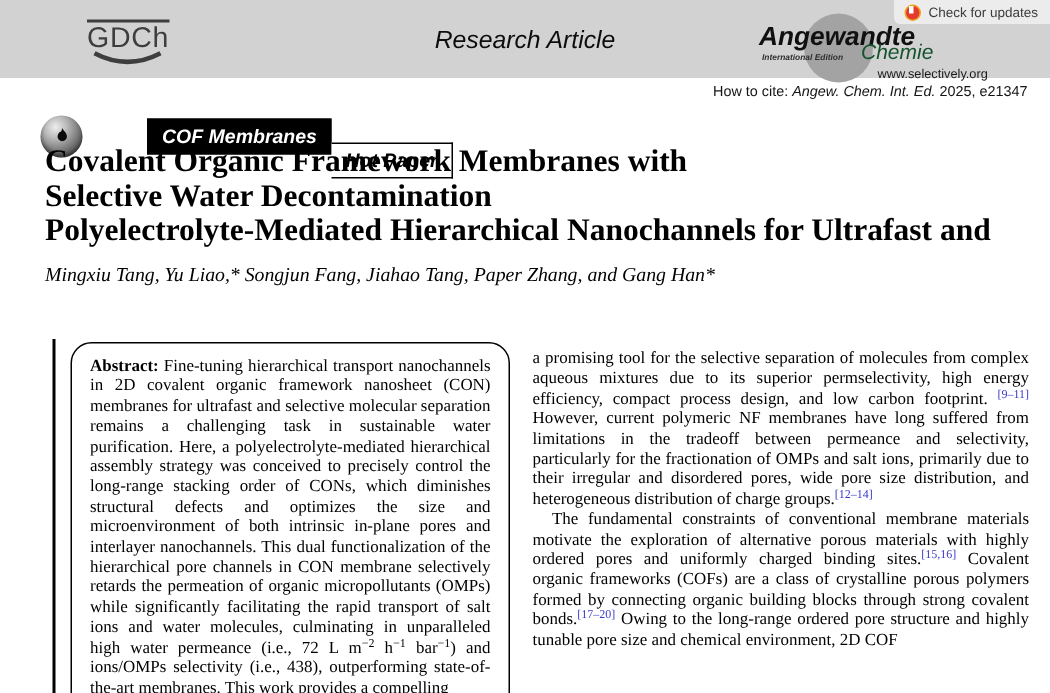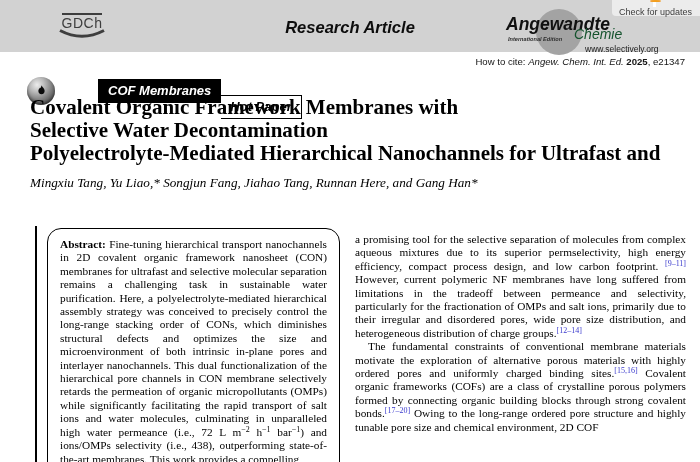--- a/index.html
+++ b/index.html
@@ -7,27 +7,27 @@
   #page {
     position:relative; width:700px; height:462px; background:#ffffff;
     overflow:hidden; font-family:"Liberation Serif", serif; color:#000;
     margin:0 auto;
   }
   
   .header { position:absolute; left:0; top:0; width:700px; height:52px; background:#d2d2d2; }
   .gdch { position:absolute; left:58px; top:13px; text-align:center; }
   .gdch-text {
     display:inline-block; font-family:"Liberation Sans", sans-serif;
-    font-size:14px; font-weight:500; color:#3e3e3e; letter-spacing:.5px;
+    font-size:19px; font-weight:500; color:#3e3e3e; letter-spacing:.5px;
     border-top:2.2px solid #3e3e3e; padding-top:0;
   }
   .gdch-arc { display:block; margin:-3px auto 0; }
   .research-article {
     position:absolute; left:0; right:0; top:18px; text-align:center;
-    font-family:"Liberation Sans", sans-serif; font-weight:bold; font-style:italic;
+    font-family:"Liberation Sans", sans-serif; font-weight:normal; font-style:italic;
     font-size:16.5px; color:#0d0d0d;
   }
   .angw { position:absolute; left:500px; top:8px; width:195px; height:48px; }
   .angw-circle { position:absolute; left:36px; top:1px; width:46px; height:46px; border-radius:50%; background:#a3a3a3; }
   .angw-name {
     position:absolute; left:6px; top:6px; font-family:"Liberation Sans", sans-serif;
     font-weight:bold; font-style:italic; font-size:17.5px; color:#101010;
   }
   .angw-intl {
     position:absolute; left:8px; top:28px; font-family:"Liberation Sans", sans-serif;
@@ -40,34 +40,33 @@
   .angw-url {
     position:absolute; left:85px; top:36px; font-family:"Liberation Sans", sans-serif;
     font-size:8.5px; color:#1a1a1a;
   }
   .check-badge {
     position:absolute; top:0; right:0; height:16px; padding:0 8px 0 7px;
     background:#ececec; border-radius:0 0 0 4px;
     display:flex; align-items:center; gap:5px;
     font-family:"Liberation Sans", sans-serif; font-size:9px; color:#3c3c3c;
     cursor:pointer;
-    flex-direction:column;
   }
   .crossmark-icon {
     width:11px; height:11px; border-radius:50%;
     background:#e23b2e; border:1.6px solid #f3a01c; position:relative;
   }
   .cm-notch { position:absolute; left:2.5px; top:0.5px; width:3px; height:5px; background:#ffffff; }
   
   .cite-block {
     position:absolute; right:15px; top:56px; text-align:right;
     font-family:"Liberation Sans", sans-serif; font-size:9.6px; line-height:11.6px; color:#141414;
   }
   .cite-journal { font-style:italic; }
-  .cite-year { font-weight:bold; }
+  .cite-year { font-weight:normal; }
   
   .badge-row { position:absolute; left:27px; top:63px; display:flex; align-items:center; }
   .hot-sphere {
     width:28px; height:28px; border-radius:50%; margin-right:7px;
     background:radial-gradient(circle at 36% 28%, #ededed 0%, #b9b9b9 28%, #757575 60%, #2c2c2c 100%);
     display:flex; align-items:center; justify-content:center;
     box-shadow: inset 0 -2px 3px rgba(0,0,0,.45);
   }
   .badge { font-family:"Liberation Sans", sans-serif; font-weight:bold; font-style:italic;
            font-size:13px; padding:3px 9px 4px; border:1.6px solid #000; line-height:15px; }
@@ -137,21 +136,21 @@
     </span>
     <span class="badge badge-black">COF Membranes</span>
     <span class="badge badge-white">Hot Paper</span>
   </div>
 
   <div class="title">
     <div>Covalent Organic Framework Membranes with</div>
     <div>Selective Water Decontamination</div>
     <div>Polyelectrolyte-Mediated Hierarchical Nanochannels for Ultrafast and</div>
   </div>
-  <div class="authors">Mingxiu Tang, Yu Liao,* Songjun Fang, Jiahao Tang, Runnan Here, and Gang Han*</div>
+  <div class="authors">Mingxiu Tang, Yu Liao,* Songjun Fang, Jiahao Tang, Paper Zhang, and Gang Han*</div>
 
   <div class="body-area">
     <div class="vrule"></div>
     <div class="abstract-box">
       <div class="abstract-text"><span class="run-bold">Abstract:</span><span> Fine-tuning hierarchical transport nanochannels in 2D covalent organic framework nanosheet (CON) membranes for ultrafast and selective molecular separation remains a challenging task in sustainable water purification. Here, a polyelectrolyte-mediated hierarchical assembly strategy was conceived to precisely control the long-range stacking order of CONs, which diminishes structural defects and optimizes the size and microenvironment of both intrinsic in-plane pores and interlayer nanochannels. This dual functionalization of the hierarchical pore channels in CON membrane selectively retards the permeation of organic micropollutants (OMPs) while significantly facilitating the rapid transport of salt ions and water molecules, culminating in unparalleled high water permeance (i.e., 72 L m</span><span class="run-sup">−2</span><span> h</span><span class="run-sup">−1</span><span> bar</span><span class="run-sup">−1</span><span>) and ions/OMPs selectivity (i.e., 438), outperforming state-of-the-art membranes. This work provides a compelling</span></div>
     </div>
     <div class="col-right">
         <p><span>a promising tool for the selective separation of molecules from complex aqueous mixtures due to its superior permselectivity, high energy efficiency, compact process design, and low carbon footprint. </span><span class="run-cite">[9–11]</span><span> However, current polymeric NF membranes have long suffered from limitations in the tradeoff between permeance and selectivity, particularly for the fractionation of OMPs and salt ions, primarily due to their irregular and disordered pores, wide pore size distribution, and heterogeneous distribution of charge groups.</span><span class="run-cite">[12–14]</span></p>
         <p class="indent"><span>The fundamental constraints of conventional membrane materials motivate the exploration of alternative porous materials with highly ordered pores and uniformly charged binding sites.</span><span class="run-cite">[15,16]</span><span> Covalent organic frameworks (COFs) are a class of crystalline porous polymers formed by connecting organic building blocks through strong covalent bonds.</span><span class="run-cite">[17–20]</span><span> Owing to the long-range ordered pore structure and highly tunable pore size and chemical environment, 2D COF</span></p>
       </div>

